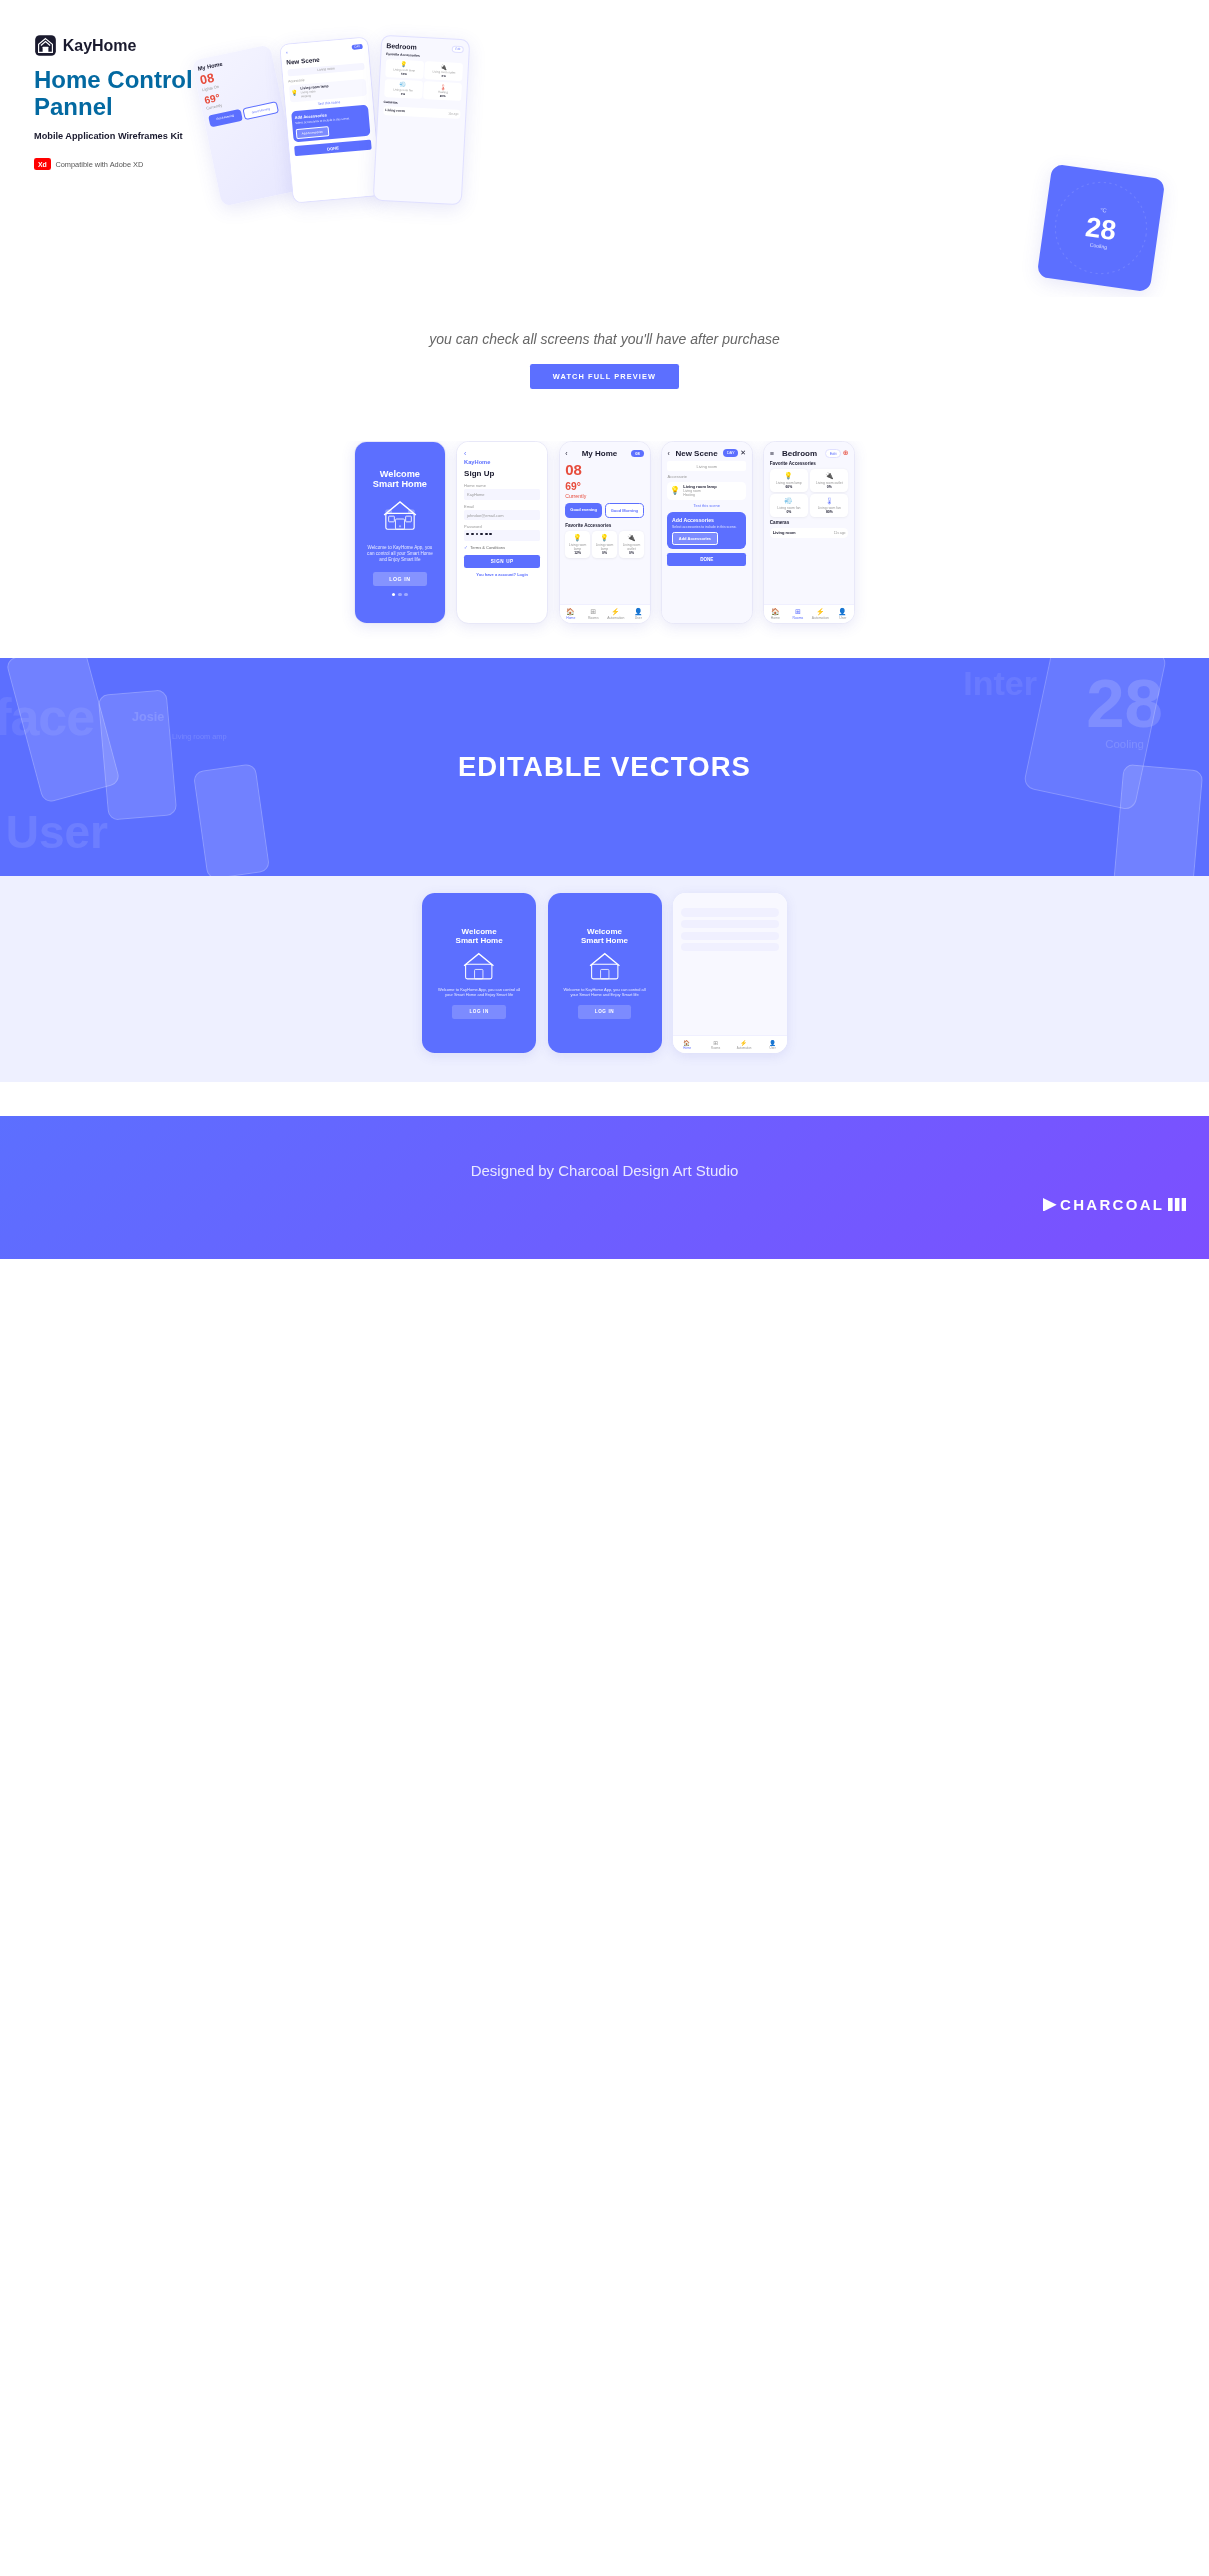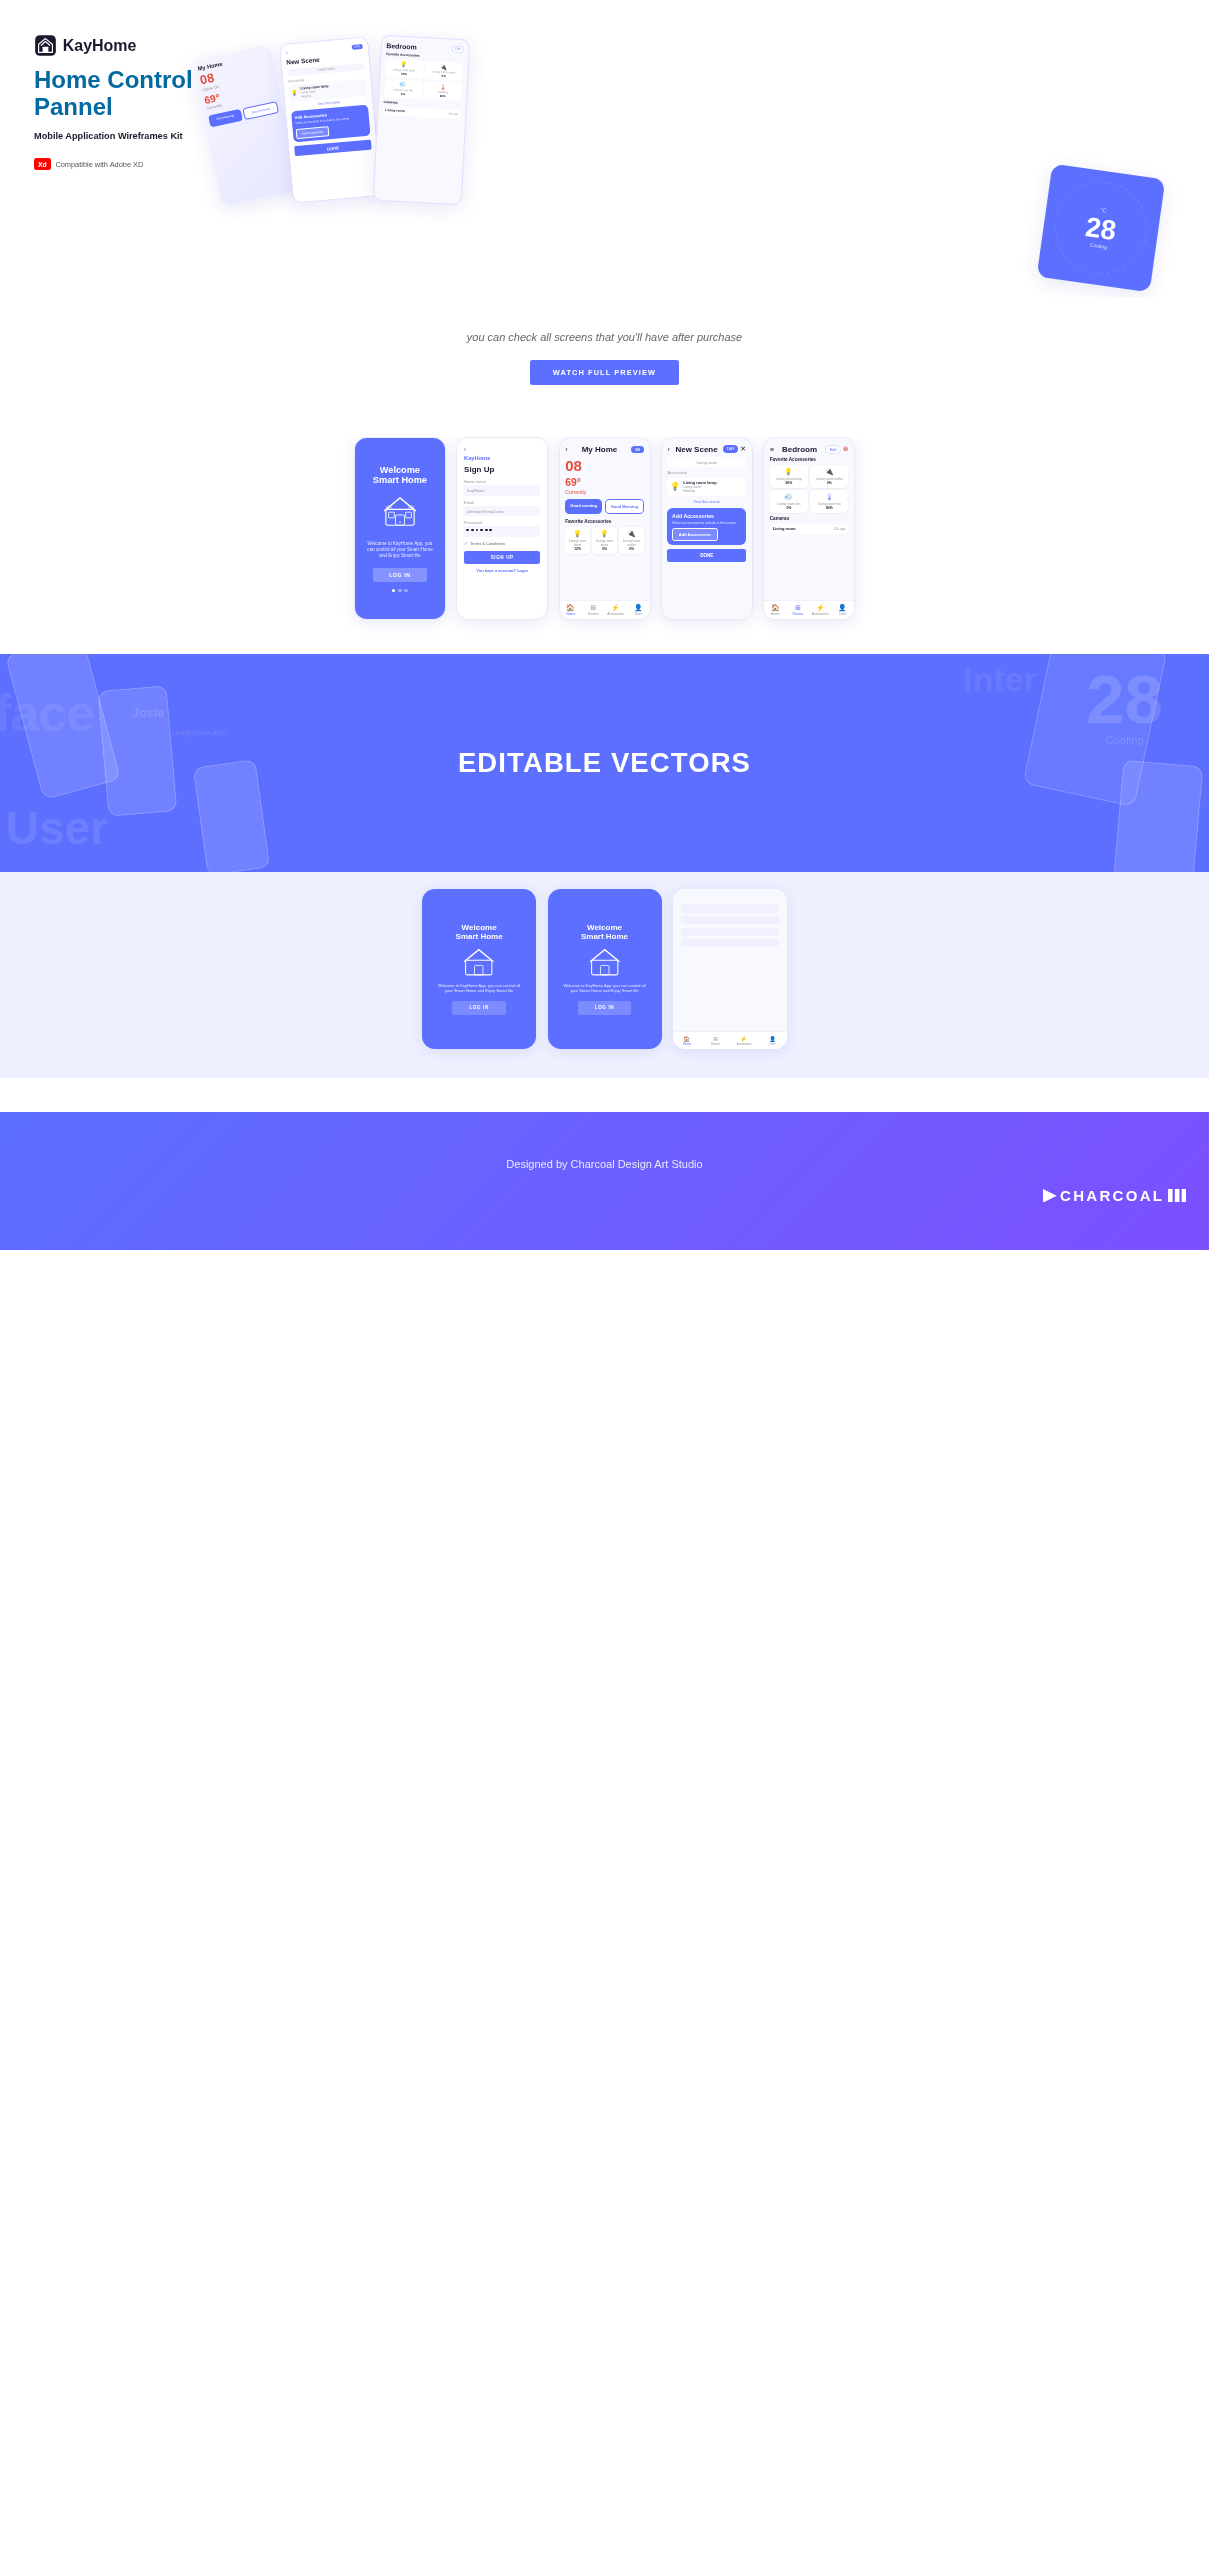--- a/index.html
+++ b/index.html
@@ -121,21 +121,21 @@
       padding: 34px 23px 23px 23px;
       background: #fff;
     }
     .screens-title {
       font-size: 30px;
       font-weight: 900;
       color: #5c6fff;
       margin-bottom: 8px;
     }
     .screens-sub {
-      font-size: 11px;
+      font-size: 14px;
       color: #666;
       font-style: italic;
       margin-bottom: 17px;
     }
     .watch-btn {
       display: inline-block;
       background: #5c6fff;
       color: #fff;
       font-size: 7.4px;
       font-weight: 700;
@@ -319,21 +319,21 @@
       padding: 46px 23px;
       text-align: center;
     }
     .thanks-title {
       font-size: 30px;
       font-weight: 900;
       color: #fff;
       margin-bottom: 8px;
     }
     .thanks-sub {
-      font-size: 11px;
+      font-size: 15px;
       color: rgba(255,255,255,0.85);
       margin-bottom: 17px;
     }
     .charcoal-logo {
       display: flex;
       align-items: center;
       justify-content: flex-end;
       gap: 0;
     }
     .charcoal-logo-text {

